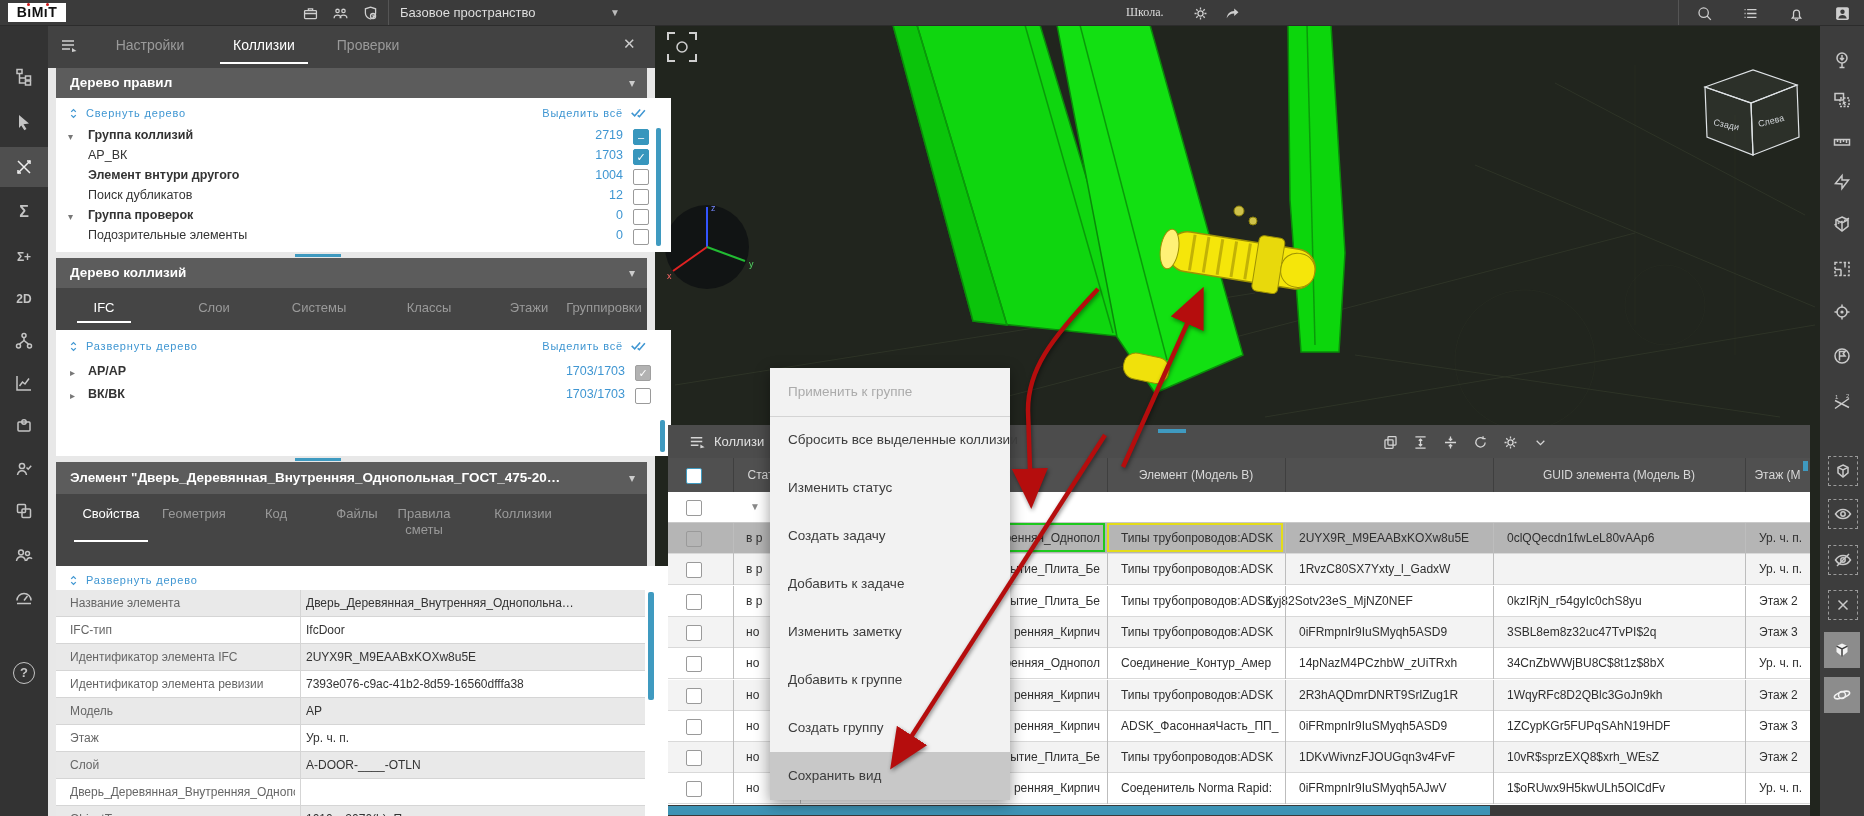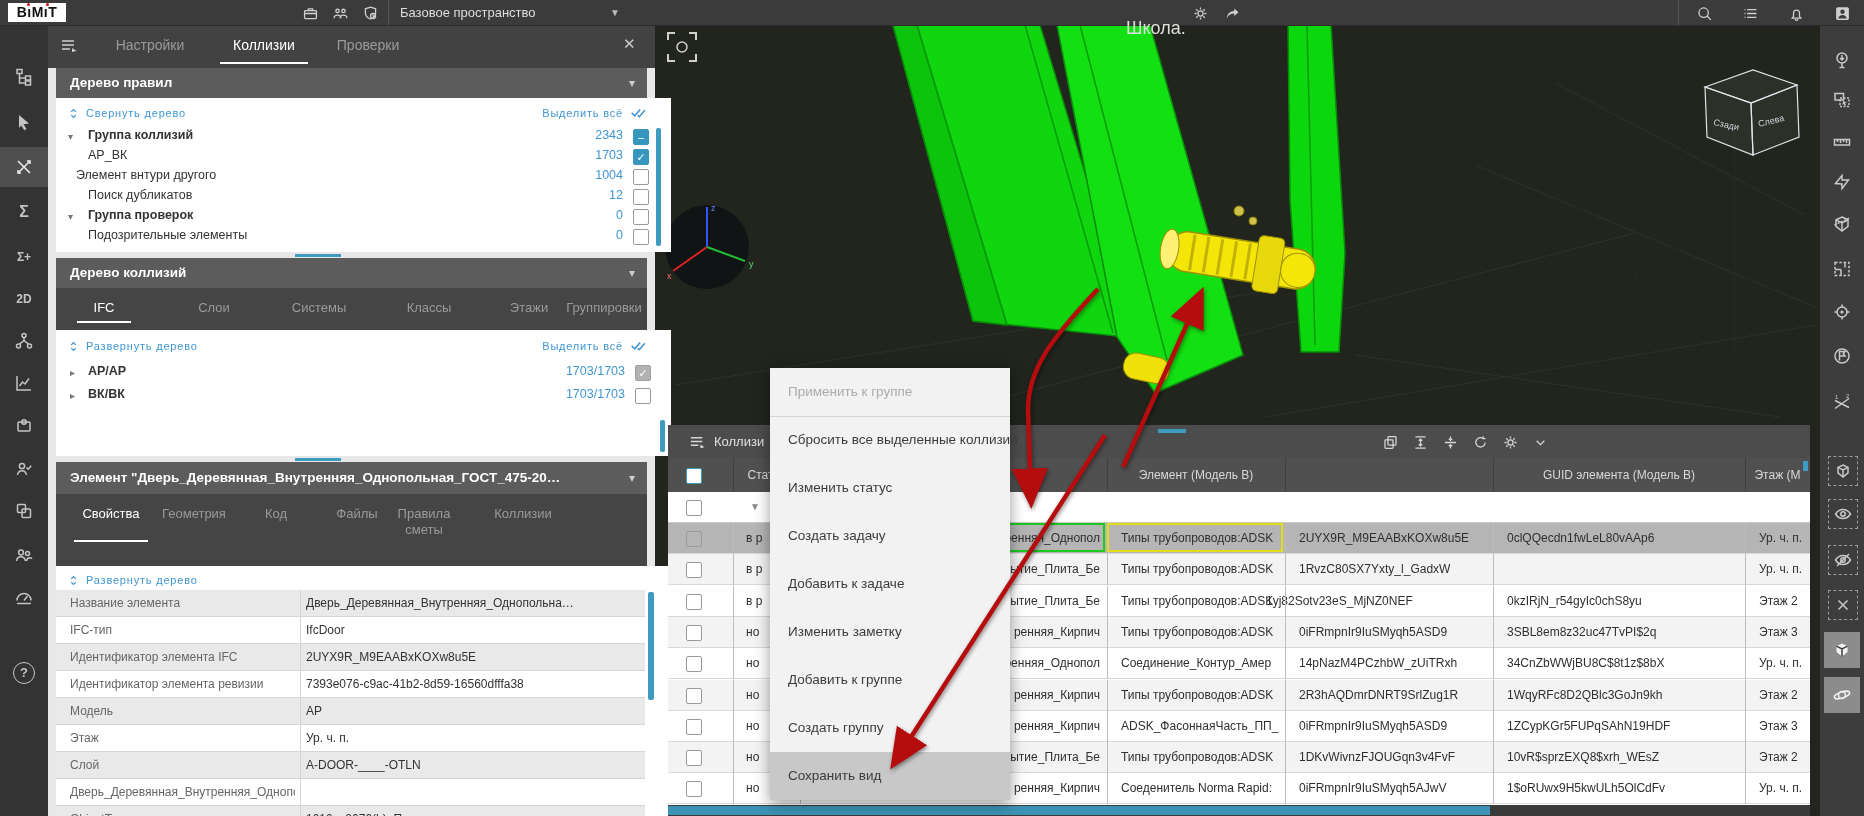--- a/index.html
+++ b/index.html
@@ -94,21 +94,21 @@
           <svg width="17" height="17" viewBox="0 0 20 20" fill="none" stroke="currentColor" stroke-width="1.5">
             <path d="M10 2.5l6 2v5c0 3.8-2.7 5.8-6 7-3.3-1.2-6-3.2-6-7v-5z"></path>
             <circle cx="13" cy="13" r="3"></circle>
             <path d="M13 11.5V13l1.2 1"></path>
           </svg>
         </div>
       </div>
     <div class="abs tb-sep" style="left:388px;top:0;"></div>
     <div class="abs tb-txt" style="left:400px;top:0;">Базовое пространство</div>
     <div class="abs tb-txt" style="left:610px;top:0;color:#bbb;font-size:10px;">▼</div>
-    <div class="abs tb-txt" style="left:1126px;top:16px;font-size:18px;">Школа.</div>
+    <div class="abs tb-txt" style="left:1126px;top:0;font-size:12px;font-family:Liberation Serif, serif;">Школа.</div>
     <div id="tb-title-icons" class="abs" style="left:1190px;top:0;height:25px;">
         <div class="abs ico" style="left: 0px; top: 3px; width: 20px; height: 20px;">
           <svg width="17" height="17" viewBox="0 0 20 20" fill="none" stroke="currentColor" stroke-width="1.5">
             <circle cx="10" cy="10" r="3"></circle>
             <path d="M10 3v2.4M10 14.6V17M3 10h2.4M14.6 10H17M5 5l1.7 1.7M13.3 13.3L15 15M15 5l-1.7 1.7M6.7 13.3L5 15"></path>
           </svg>
         </div>
         <div class="abs ico" style="left: 32px; top: 3px; width: 20px; height: 20px;">
           <svg width="17" height="17" viewBox="0 0 20 20" fill="none" stroke="currentColor" stroke-width="1.5">
             <path d="M12 4l5 4.5-5 4.5V10C7.5 10 5 12 3.2 15.5 3.8 10 7 7.2 12 7z" fill="currentColor" stroke="none"></path>
@@ -257,26 +257,26 @@
       <div class="abs linkrow" style="right:48px;top:9px;">Выделить всё</div>
       <div class="abs ico" style="right:24px;top:7px;width:18px;height:14px;color:#3f96d2;">
           <svg width="17" height="14" viewBox="0 0 20 16" fill="none" stroke="currentColor" stroke-width="1.8">
             <path d="M2 9l3.5 3.5L12 5"></path>
             <path d="M9 12l2 1.5L17.5 6"></path>
           </svg>
         </div>
       <div id="rules-rows">
           <div class="abs tri" style="left: 12px; top: 33px;">▾</div>
           <div class="abs treelbl" style="left: 32px; top: 30px; font-weight: bold;">Группа коллизий</div>
-          <div class="abs count" style="right: 48px; top: 30px; width: 60px;">2343</div>
+          <div class="abs count" style="right: 48px; top: 30px; width: 60px;">2719</div>
           <div class="cb indet" style="right: 22px; top: 31px;">–</div>
           <div class="abs treelbl" style="left: 32px; top: 50px; font-weight: normal;">АР_ВК</div>
           <div class="abs count" style="right: 48px; top: 50px; width: 60px;">1703</div>
           <div class="cb checked" style="right: 22px; top: 51px;">✓</div>
-          <div class="abs treelbl" style="left: 20px; top: 70px; font-weight: normal;">Элемент внтури другого</div>
+          <div class="abs treelbl" style="left: 32px; top: 70px; font-weight: bold;">Элемент внтури другого</div>
           <div class="abs count" style="right: 48px; top: 70px; width: 60px;">1004</div>
           <div class="cb " style="right: 22px; top: 71px;"></div>
           <div class="abs treelbl" style="left: 32px; top: 90px; font-weight: normal;">Поиск дубликатов</div>
           <div class="abs count" style="right: 48px; top: 90px; width: 60px;">12</div>
           <div class="cb " style="right: 22px; top: 91px;"></div>
           <div class="abs tri" style="left: 12px; top: 113px;">▾</div>
           <div class="abs treelbl" style="left: 32px; top: 110px; font-weight: bold;">Группа проверок</div>
           <div class="abs count" style="right: 48px; top: 110px; width: 60px;">0</div>
           <div class="cb " style="right: 22px; top: 111px;"></div>
           <div class="abs treelbl" style="left: 32px; top: 130px; font-weight: normal;">Подозрительные элементы</div>

